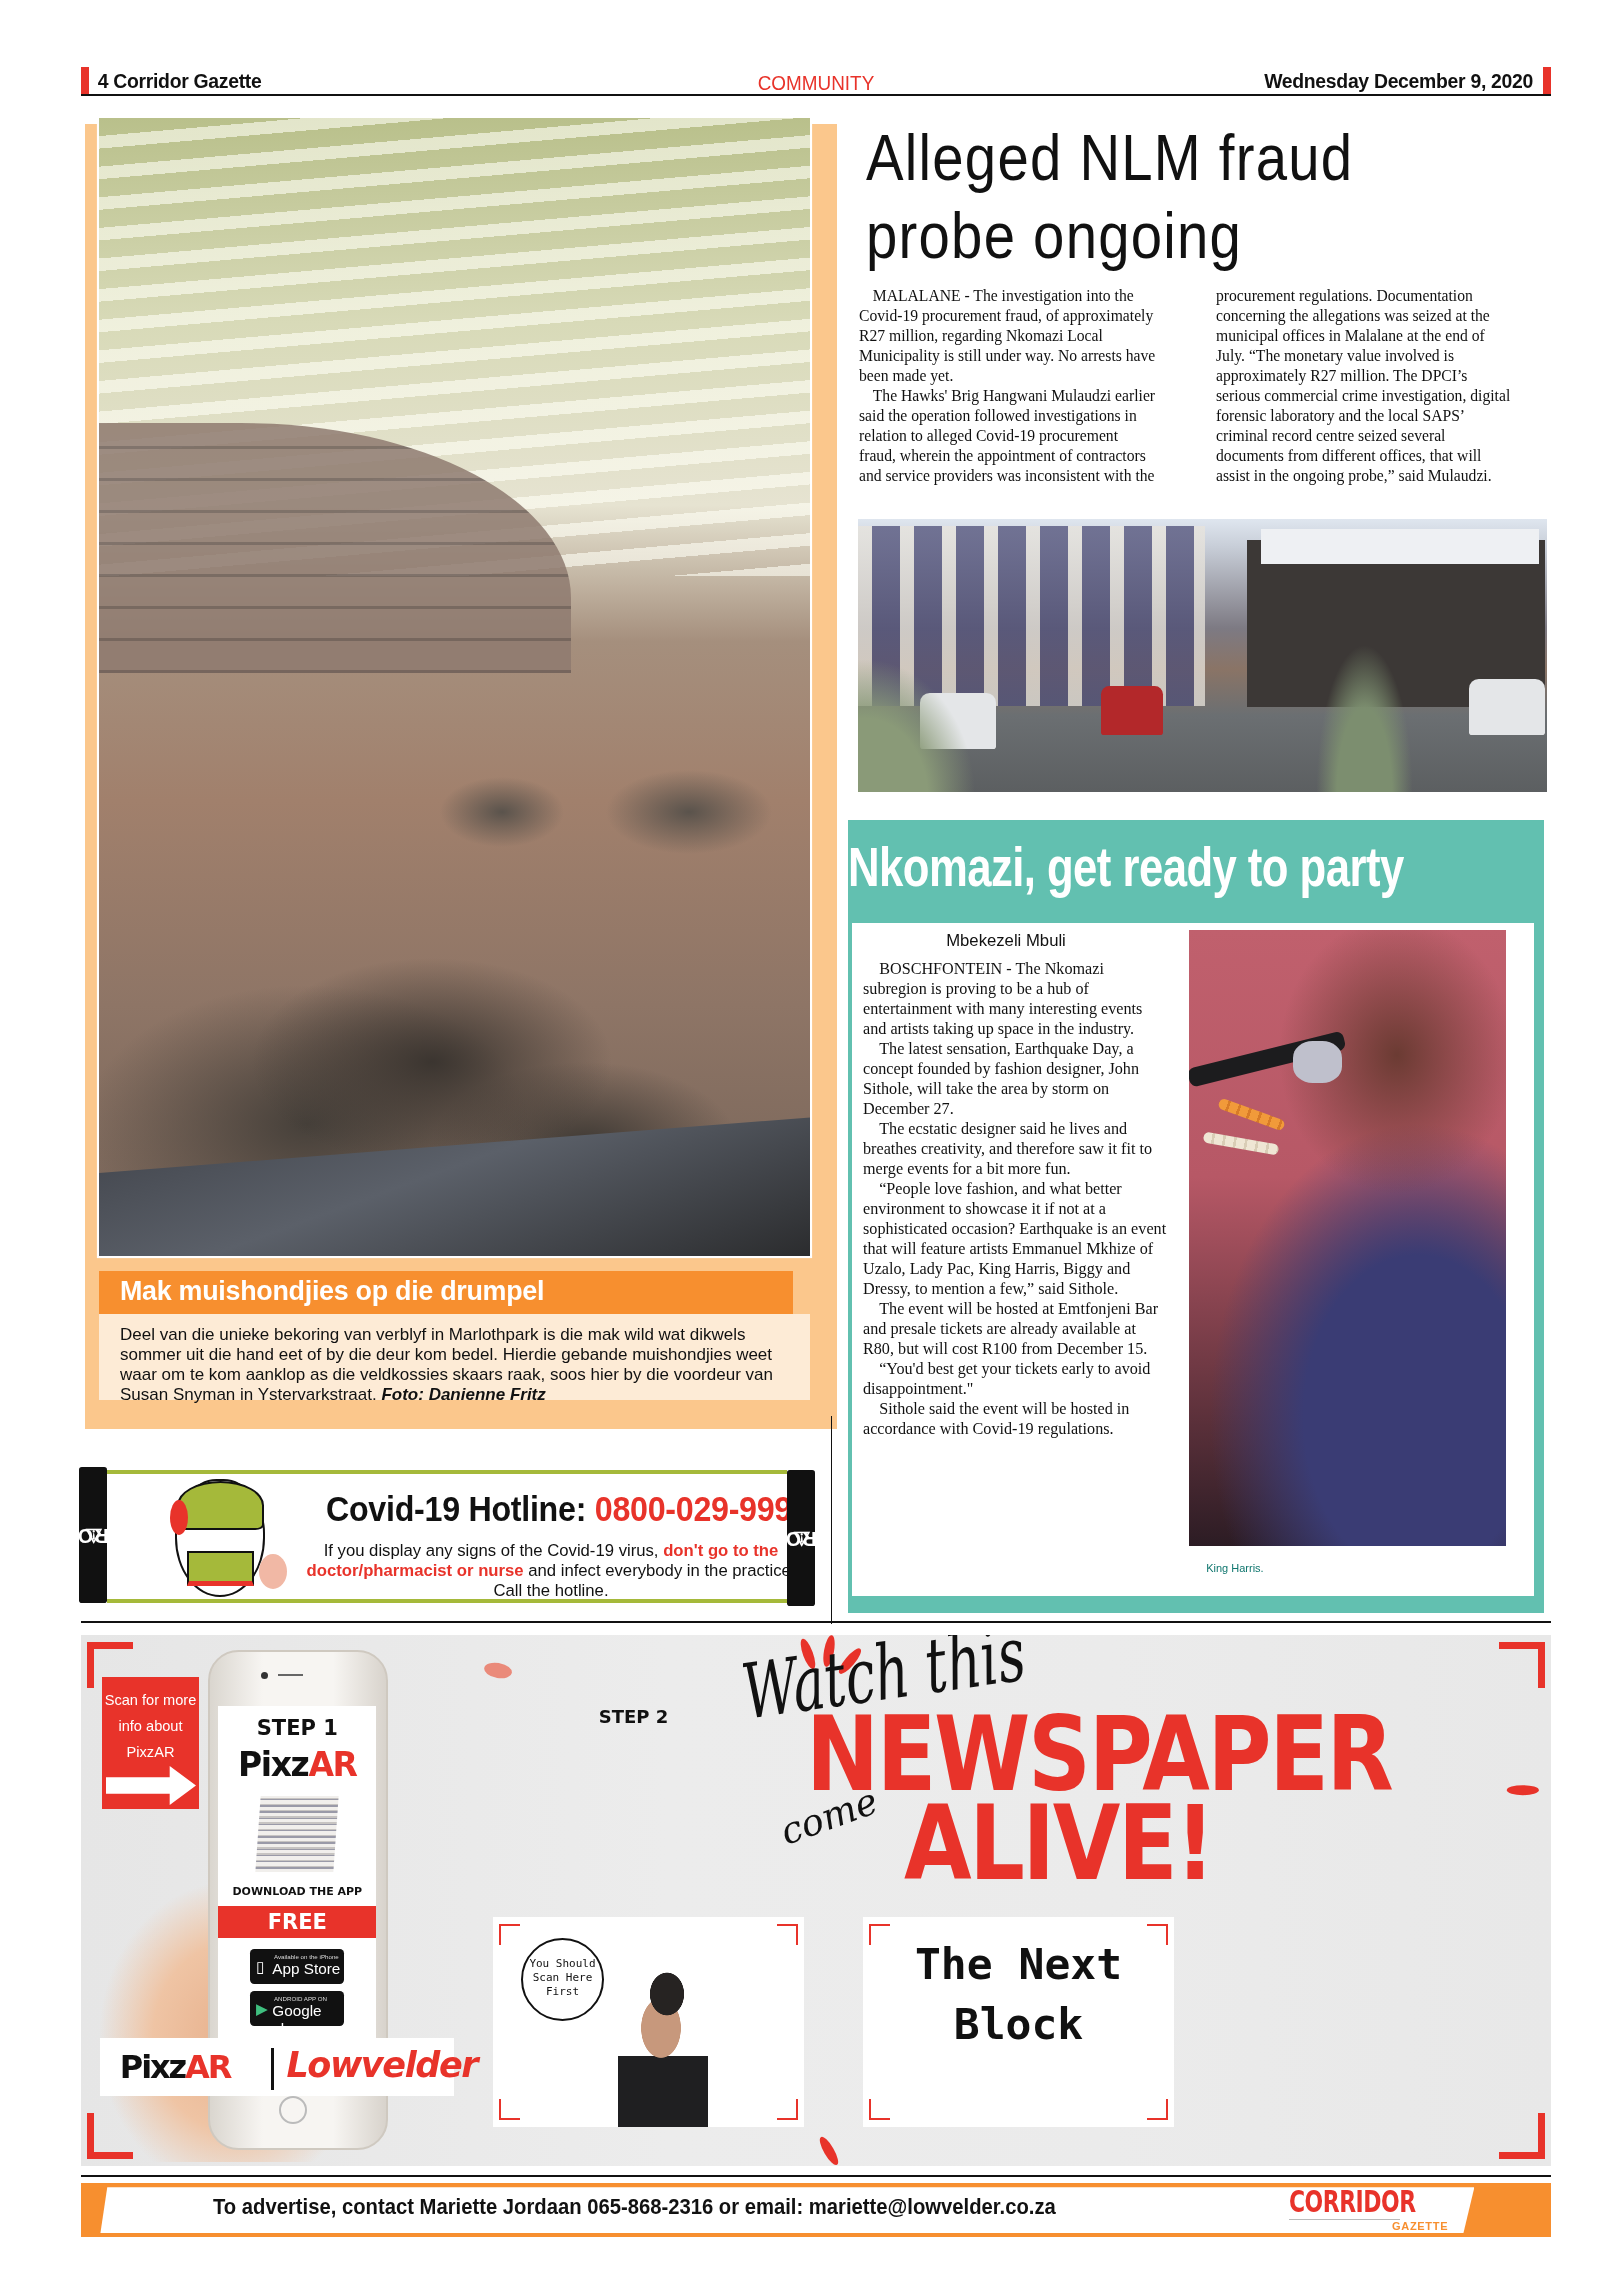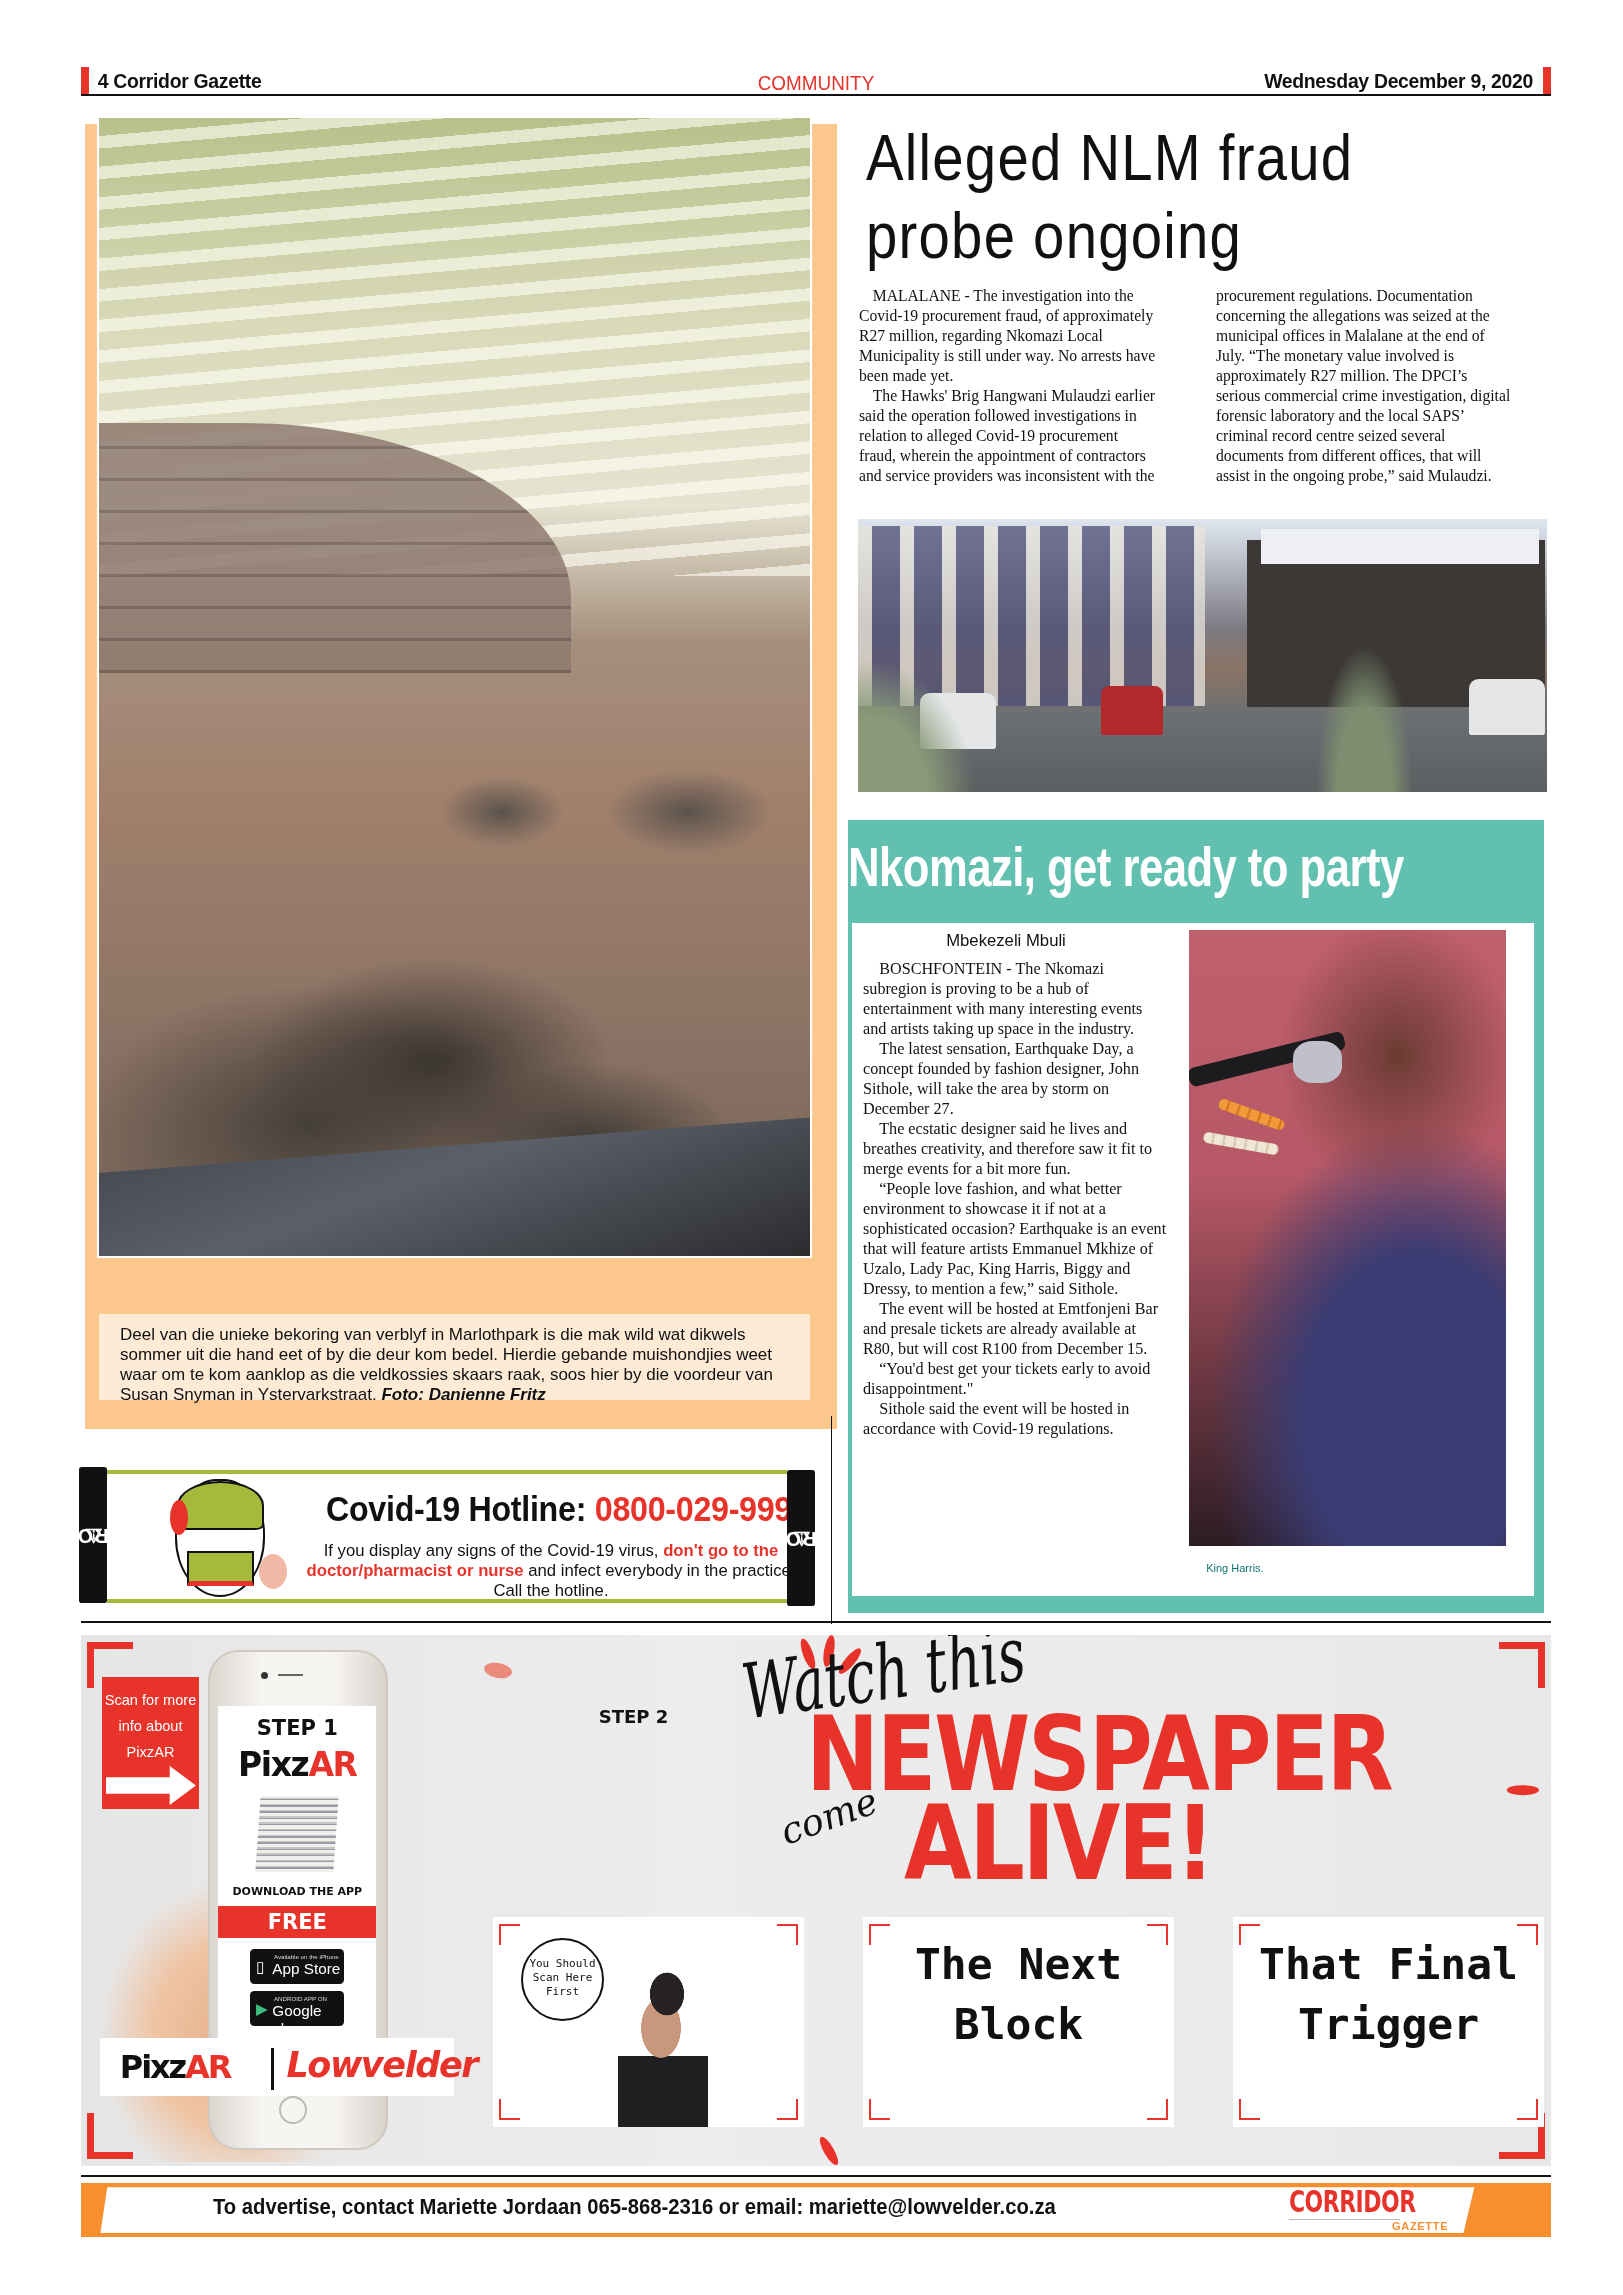--- a/index.html
+++ b/index.html
@@ -165,20 +165,23 @@
   <div class="bar-r"></div>
   <div class="rule"></div>
 </header>
 
 <section class="feature">
   <div class="photo" title="Banded mongooses gathered on a brick paved patio at a front door">
     <div class="fence"></div>
     <div class="wall"></div>
     <div class="step"></div>
   </div>
+  <div class="caption-head">
+    <span>Mak muishondjies op die drumpel</span>
+  </div>
   <div class="caption-body">
     <span>Deel van die unieke bekoring van verblyf in Marlothpark is die mak wild wat dikwels sommer uit die hand eet of by die deur kom bedel. Hierdie gebande muishondjies weet waar om te kom aanklop as die veldkossies skaars raak, soos hier by die voordeur van Susan Snyman in Ystervarkstraat.</span>
     <b>Foto: Danienne Fritz</b>
   </div>
 </section>
 
 <section class="covid">
   <div class="tab-l">
     <span>
         <span>⚠ </span>
@@ -330,27 +333,20 @@
     <div class="hand-text">The Next Block</div>
   </div>
   <div class="card card1">
     <span class="k k1"></span>
       <span class="k k2"></span>
     <span class="k k3"></span>
       <span class="k k4"></span>
     <div class="speech">You Should Scan Here First</div>
     <div class="man"></div>
   </div>
-  <div class="card card3">
-    <span class="k k1"></span>
-      <span class="k k2"></span>
-    <span class="k k3"></span>
-      <span class="k k4"></span>
-    <div class="hand-text">That Final Trigger</div>
-  </div>
 </section>
 
 <div class="bottom-rule"></div>
 
 <footer class="contact">
   <div class="white"></div>
   <span class="txt">To advertise, contact Mariette Jordaan 065-868-2316 or email: mariette@lowvelder.co.za</span>
   <span class="line"></span>
   <span class="corr">CORRIDOR</span>
   <span class="gaz">GAZETTE</span>

